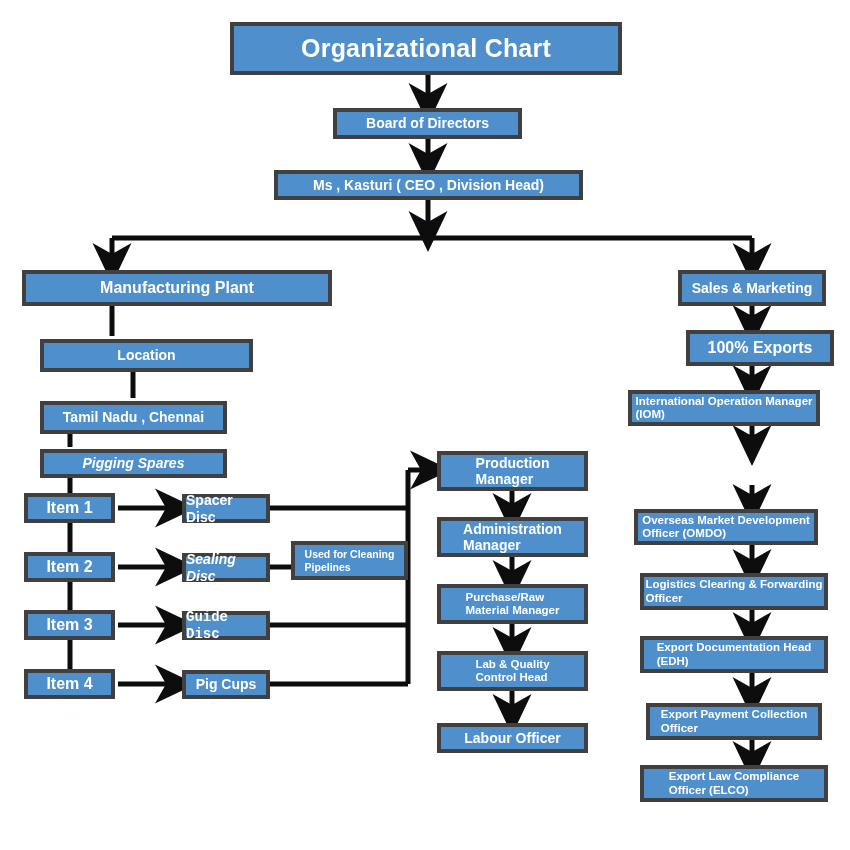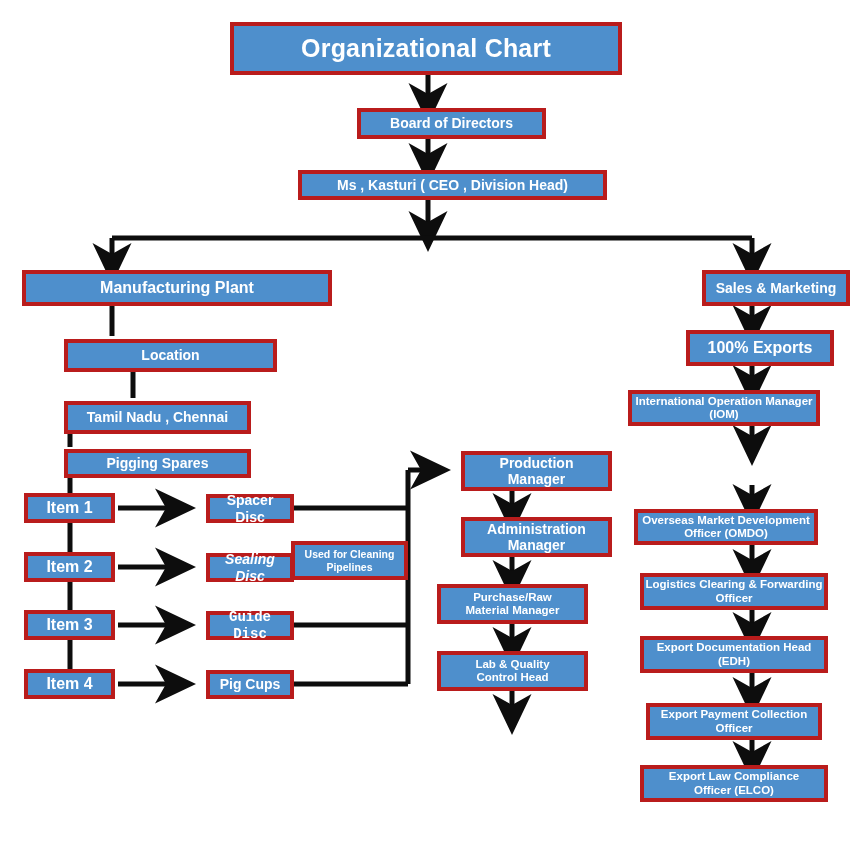--- a/index.html
+++ b/index.html
@@ -20,34 +20,34 @@
     left: 0;
     top: 0;
     width: 850px;
     height: 850px;
     pointer-events: none;
   }
   .node {
     position: absolute;
     box-sizing: border-box;
     background: #4E8FCC;
-    border: 4px solid #b91c1c;
+    border: 4px solid #404040;
     color: #ffffff;
     font-weight: bold;
     display: flex;
     align-items: center;
     justify-content: center;
-    text-align: center;
+    text-align: left;
     line-height: 1.15;
     z-index: 2;
     white-space: pre-line;
   }
   .t-title   { font-size: 25px; letter-spacing: .2px; }
   .t-lg      { font-size: 16px; }
-  .t-md      { font-size: 14px; margin-left: 24px; }
+  .t-md      { font-size: 14px; }
   .t-sm      { font-size: 11.5px; }
   .t-xs      { font-size: 10.5px; }
 </style>
 </head>
 <body>
 
 <div id="canvas">
 
   <svg id="wires" viewBox="0 0 850 850">
     <defs>
@@ -105,21 +105,21 @@
   <div class="node t-md" style="left:333px; top:108px; width:189px; height:31px;">Board of Directors</div>
 
   <div class="node t-md" style="left:274px; top:170px; width:309px; height:30px;">Ms , Kasturi ( CEO , Division Head)</div>
 
   <div class="node t-lg" style="left:22px; top:270px; width:310px; height:36px;">Manufacturing Plant</div>
 
   <div class="node t-md" style="left:40px; top:339px; width:213px; height:33px;">Location</div>
 
   <div class="node t-md" style="left:40px; top:401px; width:187px; height:33px;">Tamil Nadu , Chennai</div>
 
-  <div class="node t-md" style="left:40px; top:449px; width:187px; height:29px;">Pigging Spares</div>
+  <div class="node t-md" style="left:40px; top:449px; width:187px; height:29px;font-style:italic;">Pigging Spares</div>
 
   <div class="node t-lg" style="left:24px; top:493px; width:91px; height:30px;">Item 1</div>
   <div class="node t-lg" style="left:24px; top:552px; width:91px; height:30px;">Item 2</div>
   <div class="node t-lg" style="left:24px; top:610px; width:91px; height:30px;">Item 3</div>
   <div class="node t-lg" style="left:24px; top:669px; width:91px; height:30px;">Item 4</div>
 
   <div class="node t-md" style="left:182px; top:494px; width:88px; height:29px;">Spacer Disc</div>
   <div class="node t-md" style="left:182px; top:553px; width:88px; height:29px;font-style:italic;">Sealing Disc</div>
   <div class="node t-md" style="left:182px; top:611px; width:88px; height:29px;font-family:Liberation Mono, monospace;">Guide Disc</div>
   <div class="node t-md" style="left:182px; top:670px; width:88px; height:29px;">Pig Cups</div>
@@ -128,20 +128,21 @@
 Pipelines</div>
 
   <div class="node t-md" style="left:437px; top:451px; width:151px; height:40px;">Production
 Manager</div>
   <div class="node t-md" style="left:437px; top:517px; width:151px; height:40px;">Administration
 Manager</div>
   <div class="node t-sm" style="left:437px; top:584px; width:151px; height:40px;">Purchase/Raw
 Material Manager</div>
   <div class="node t-sm" style="left:437px; top:651px; width:151px; height:40px;">Lab &amp; Quality
 Control Head</div>
+  <div class="node t-md" style="left:437px; top:723px; width:151px; height:30px;">Labour Officer</div>
 
   <div class="node t-md" style="left:678px; top:270px; width:148px; height:36px;">Sales &amp; Marketing</div>
   <div class="node t-lg" style="left:678px; top:330px; width:148px; height:36px;margin-left:8px;">100% Exports</div>
   <div class="node t-sm" style="left:628px; top:390px; width:192px; height:36px;">International Operation Manager
 (IOM)</div>
   <div class="node t-sm" style="left:634px; top:509px; width:184px; height:36px;">Overseas Market Development
 Officer (OMDO)</div>
   <div class="node t-sm" style="left:640px; top:573px; width:188px; height:37px;">Logistics Clearing &amp; Forwarding
 Officer</div>
   <div class="node t-sm" style="left:640px; top:636px; width:188px; height:37px;">Export Documentation Head

